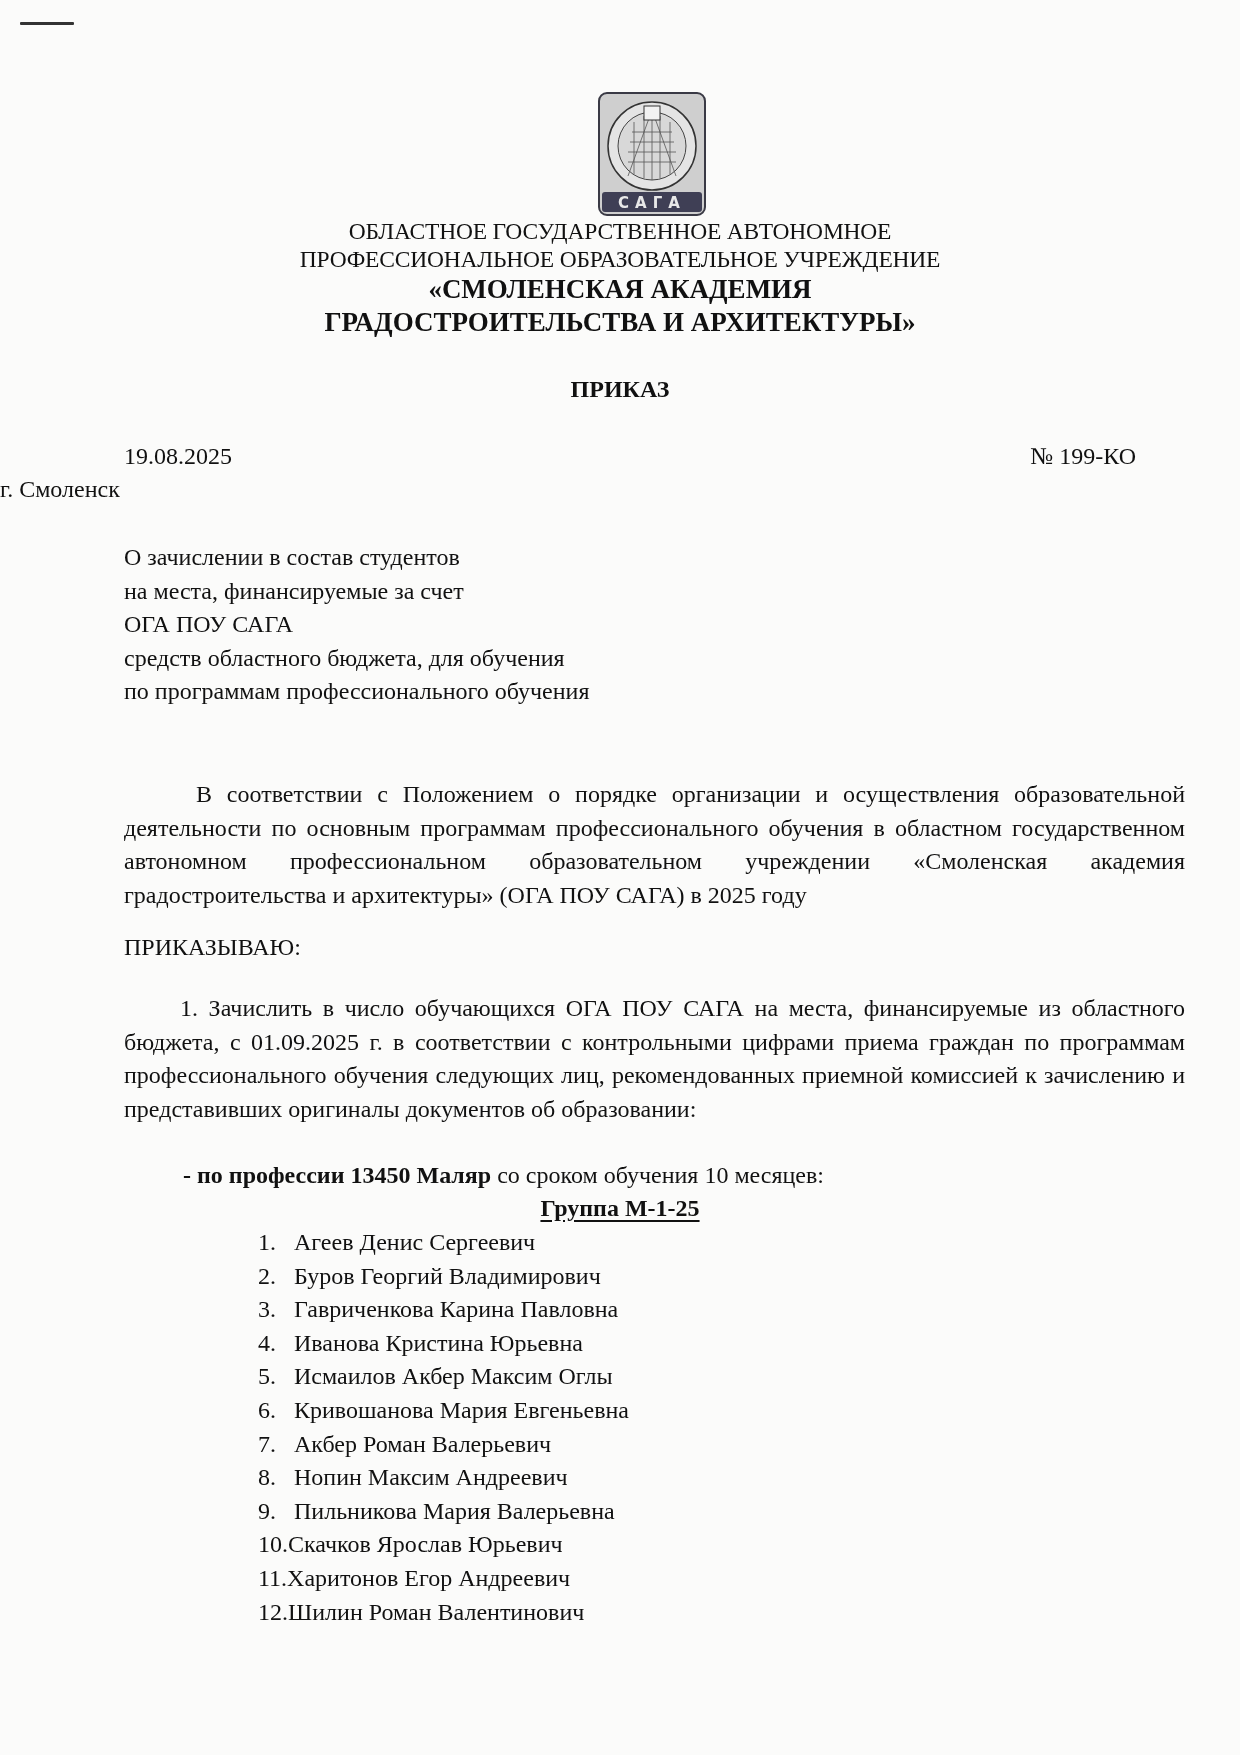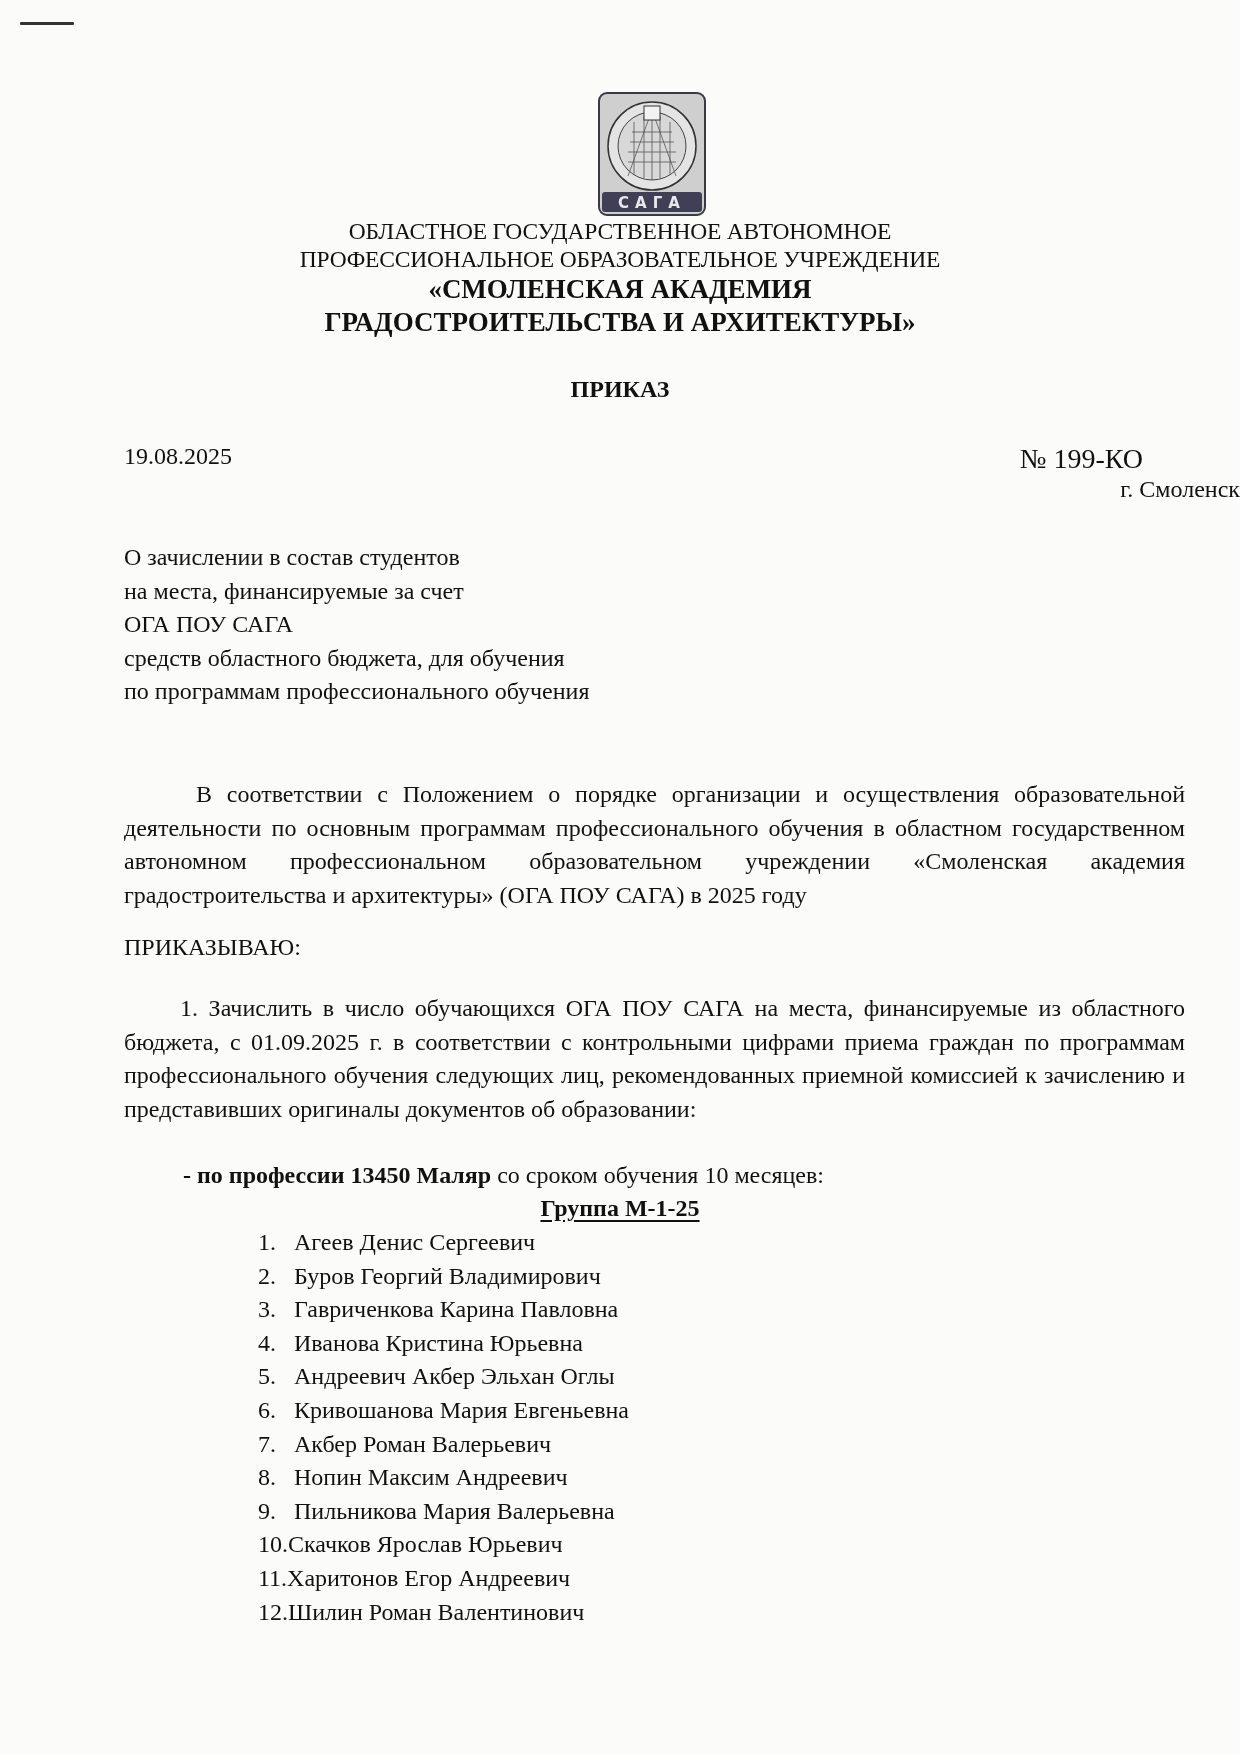--- a/index.html
+++ b/index.html
@@ -10,22 +10,22 @@
   .page { position: absolute; inset: 0; padding-left: 12px; }
   .scan-mark { position: absolute; left: 20px; top: 22px; width: 54px; height: 3px; background: #333; border-radius: 1px; }
   .logo { position: absolute; left: 598px; top: 92px; width: 108px; height: 124px; }
   .hdr { position: absolute; left: 0; width: 1240px; text-align: center; }
   .hdr-1 { top: 218px; font-size: 23.5px; letter-spacing: -0.2px; }
   .hdr-2 { top: 246px; font-size: 23.5px; letter-spacing: -0.2px; }
   .hdr-3 { top: 274px; font-size: 27px; font-weight: bold; }
   .hdr-4 { top: 307px; font-size: 27px; font-weight: bold; }
   .title { position: absolute; left: 0; width: 1240px; top: 376px; text-align: center; font-size: 24px; font-weight: bold; }
   .date { position: absolute; left: 124px; top: 443px; font-size: 24px; }
-  .num { position: absolute; right: 97px; top: 443px; font-size: 28px; }
-  .city { position: absolute; left: 0; width: 1240px; top: 476px; text-align: right; font-size: 24px; }
+  .num { position: absolute; right: 104px; top: 443px; font-size: 24px; }
+  .city { position: absolute; left: 0; width: 1240px; top: 476px; text-align: left; font-size: 24px; }
   .subject { position: absolute; left: 124px; top: 541px; font-size: 24px; line-height: 33.5px; }
   .subject div { white-space: nowrap; }
   .para { position: absolute; left: 124px; width: 1061px; font-size: 24px; line-height: 33.5px; text-align: justify; text-align-last: left; }
   .para-1 { top: 733px; text-indent: 72px; margin-top: 45px; }
   .orders { position: absolute; left: 124px; top: 934px; font-size: 24px; }
   .para-2 { top: 992px; text-indent: 56px; }
   .prof { position: absolute; left: 183px; top: 1162px; font-size: 24px; white-space: nowrap; }
   .prof b { font-weight: bold; }
   .group { position: absolute; left: 0; width: 1240px; top: 1195px; text-align: center; font-size: 24px; font-weight: bold; text-decoration: underline; text-underline-offset: 4px; }
   .students { position: absolute; left: 258px; top: 1226px; font-size: 24px; line-height: 33.6px; margin: 0; padding: 0; list-style: none; }
@@ -101,21 +101,21 @@
     <li>
         <span class="n">3.</span>
         <span>Гавриченкова Карина Павловна</span>
       </li>
     <li>
         <span class="n">4.</span>
         <span>Иванова Кристина Юрьевна</span>
       </li>
     <li>
         <span class="n">5.</span>
-        <span>Андреевич Акбер Эльхан Оглы</span>
+        <span>Исмаилов Акбер Максим Оглы</span>
       </li>
     <li>
         <span class="n">6.</span>
         <span>Кривошанова Мария Евгеньевна</span>
       </li>
     <li>
         <span class="n">7.</span>
         <span>Акбер Роман Валерьевич</span>
       </li>
     <li>

